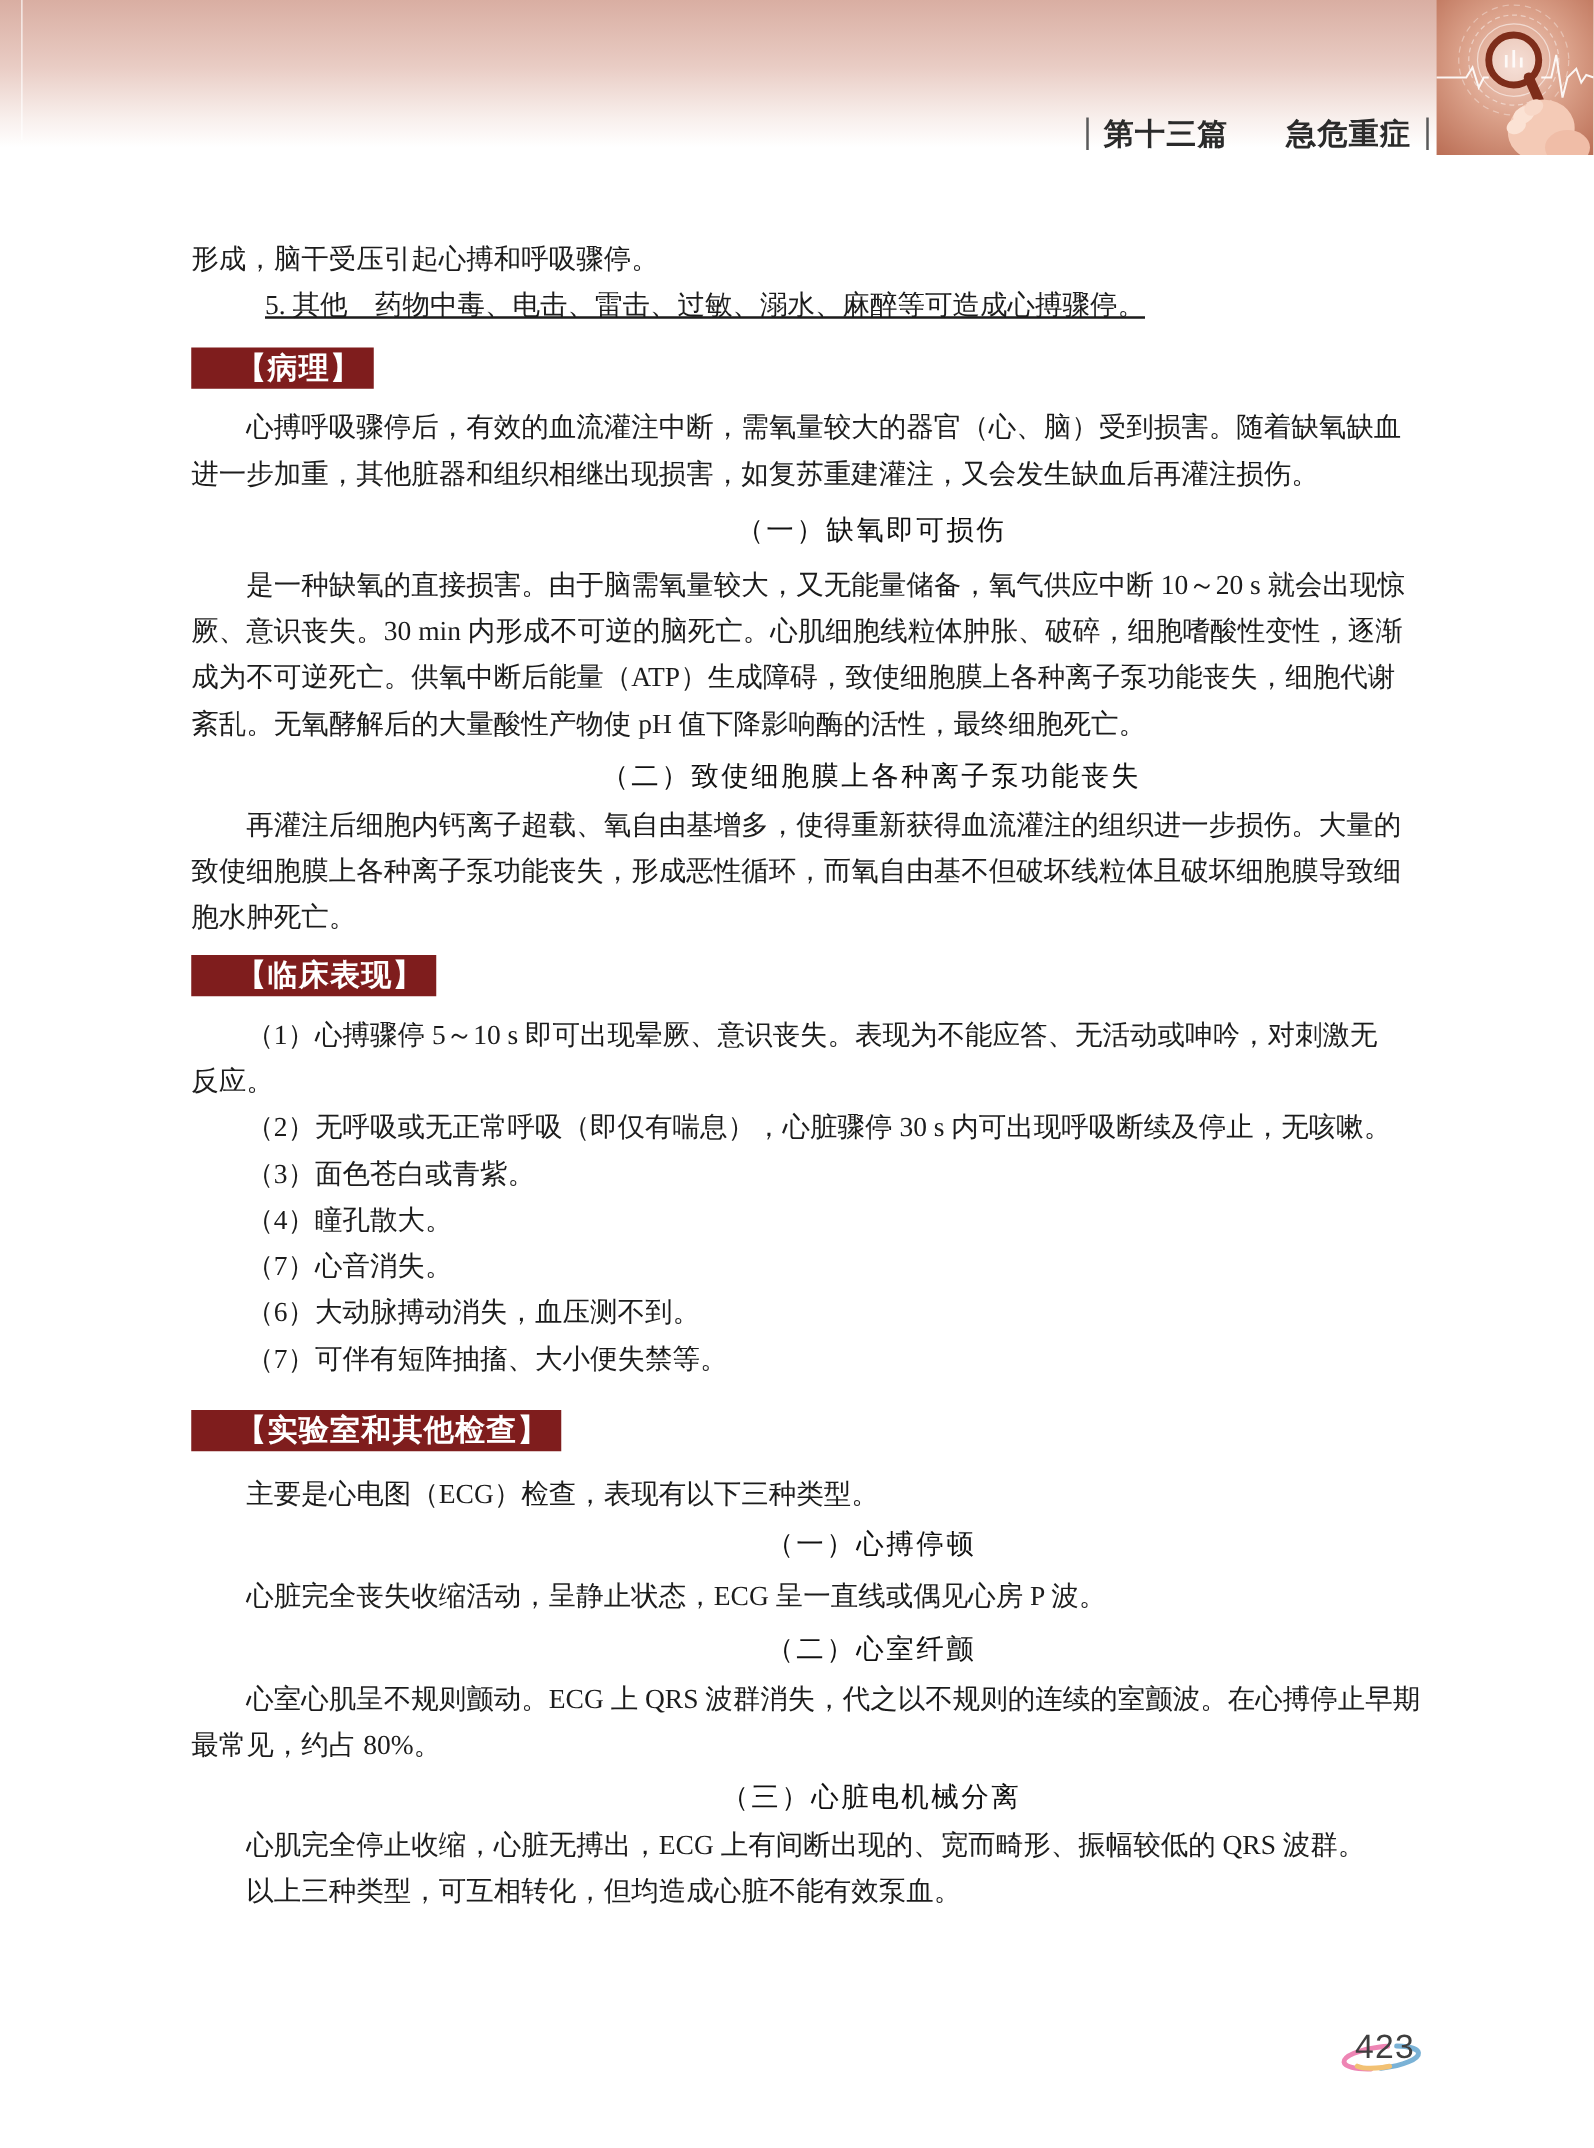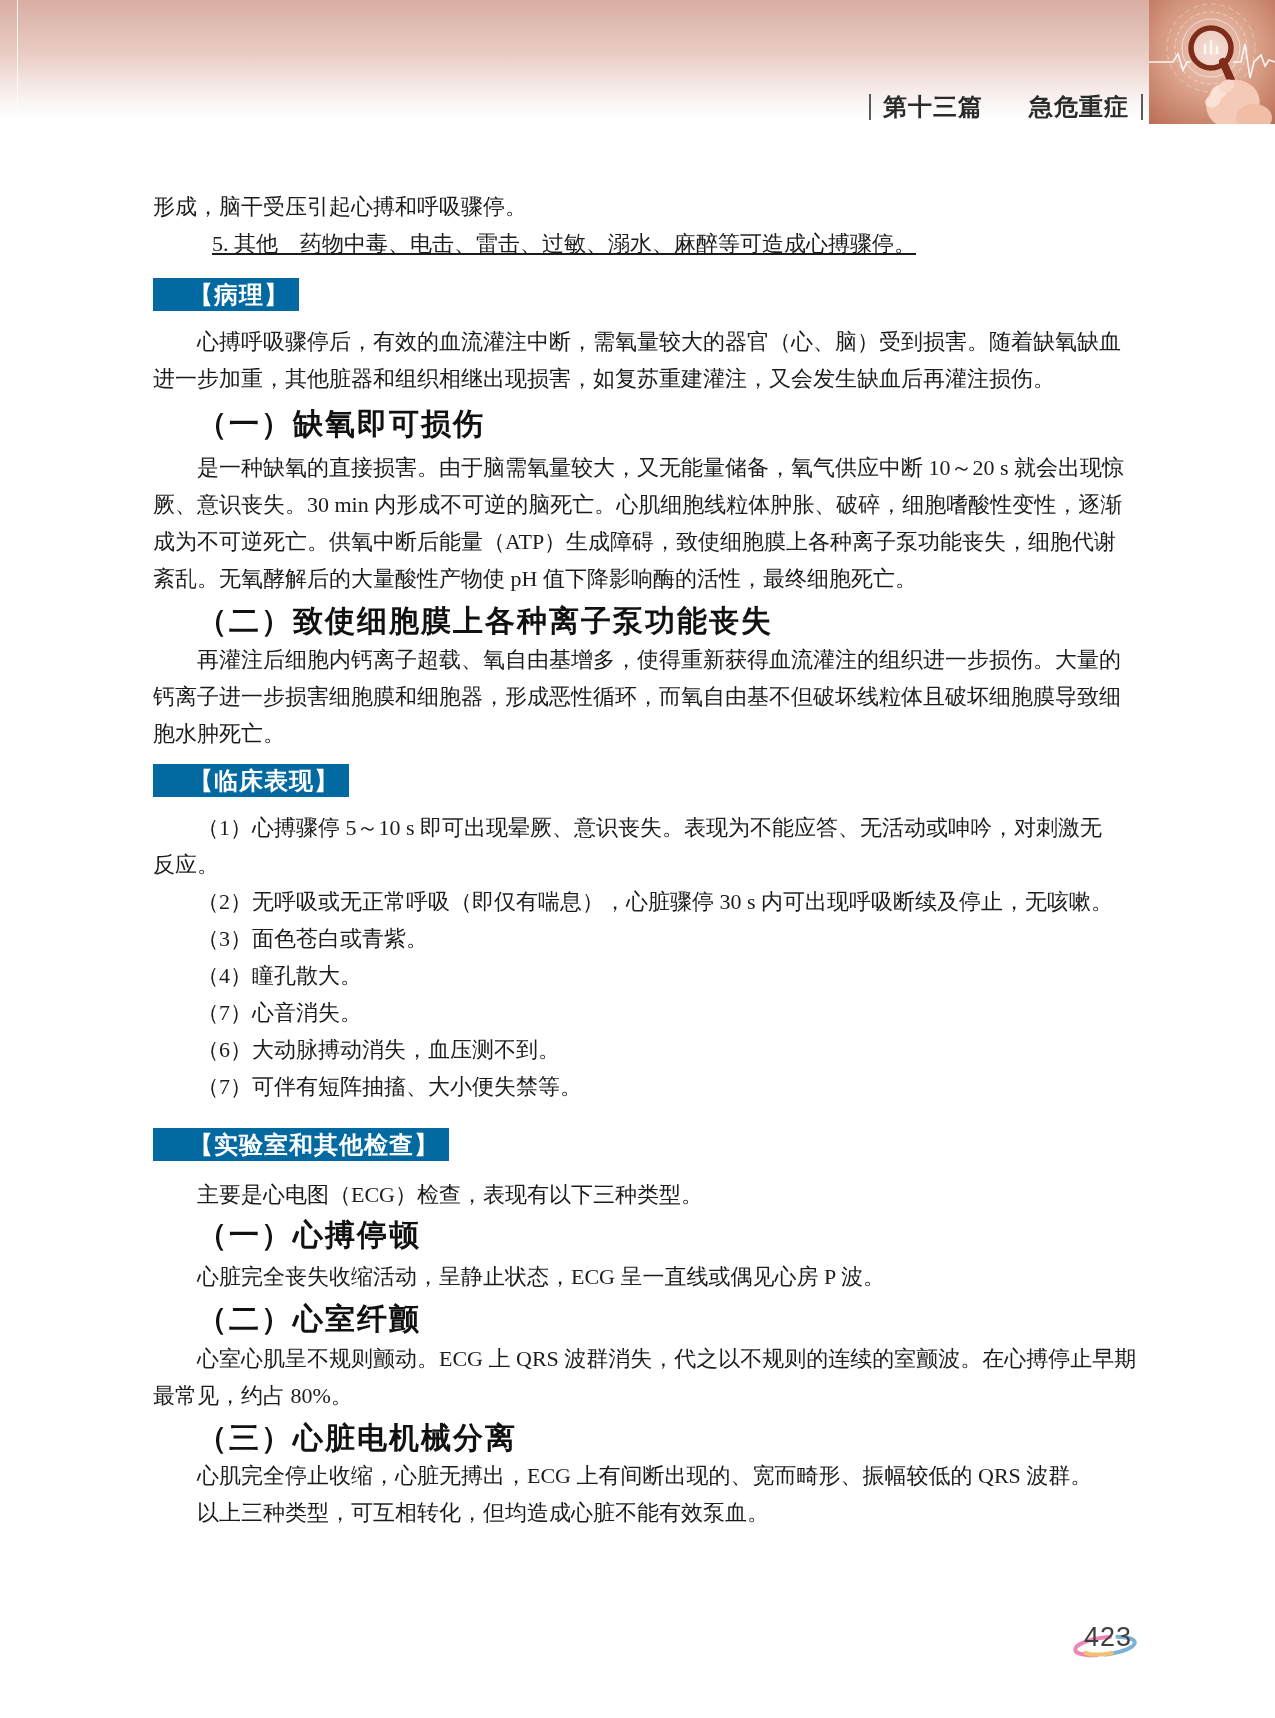--- a/index.html
+++ b/index.html
@@ -29,26 +29,27 @@
   .title-bar{width:2px;height:26px;background:#5a5a5a;}
   .chapter-gap{display:inline-block;width:22px;}
   
   .line{
     position:absolute;left:153px;width:1000px;
     font-size:22px;line-height:28px;white-space:nowrap;color:#1c1c1c;
   }
   .ind{padding-left:44px;}
   .ind-lg{padding-left:59px;text-decoration:underline;}
   .kai{
-    font-weight:bold;letter-spacing:2px;color:#111;
-    font-size:30px;
+    font-weight:normal;letter-spacing:2px;color:#111;
+    font-size:22px;
+    text-align:center;
   }
   .sec-box{
     position:absolute;left:153px;height:33px;line-height:33px;
-    background:#0369a1;color:#ffffff;
+    background:#7f1d1d;color:#ffffff;
     font-family:"Liberation Sans","DejaVu Sans",sans-serif;
     font-weight:bold;font-size:24px;letter-spacing:1px;
     padding:0 10px 0 36px;white-space:nowrap;
   }
   
   .page-number{
     position:absolute;left:1072px;top:1616px;width:66px;height:44px;text-align:right;
   }
   .page-number .num{
     position:absolute;left:12px;top:6px;
@@ -113,21 +114,21 @@
 <div class="line ind kai" style="top:410px">（一）缺氧即可损伤</div>
 
 <div class="line ind" style="top:454px">是一种缺氧的直接损害。由于脑需氧量较大，又无能量储备，氧气供应中断 10～20 s 就会出现惊</div>
 <div class="line" style="top:491px">厥、意识丧失。30 min 内形成不可逆的脑死亡。心肌细胞线粒体肿胀、破碎，细胞嗜酸性变性，逐渐</div>
 <div class="line" style="top:528px">成为不可逆死亡。供氧中断后能量（ATP）生成障碍，致使细胞膜上各种离子泵功能丧失，细胞代谢</div>
 <div class="line" style="top:565px">紊乱。无氧酵解后的大量酸性产物使 pH 值下降影响酶的活性，最终细胞死亡。</div>
 
 <div class="line ind kai" style="top:607px">（二）致使细胞膜上各种离子泵功能丧失</div>
 
 <div class="line ind" style="top:646px">再灌注后细胞内钙离子超载、氧自由基增多，使得重新获得血流灌注的组织进一步损伤。大量的</div>
-<div class="line" style="top:683px">钙离子进一步损害细胞膜和细胞器，形成恶性循环，而氧自由基不但破坏线粒体且破坏细胞膜导致细</div>
+<div class="line" style="top:683px">致使细胞膜上各种离子泵功能丧失，形成恶性循环，而氧自由基不但破坏线粒体且破坏细胞膜导致细</div>
 <div class="line" style="top:720px">胞水肿死亡。</div>
 
 <div class="sec-box" style="top:764px">【临床表现】</div>
 
 <div class="line ind" style="top:814px">（1）心搏骤停 5～10 s 即可出现晕厥、意识丧失。表现为不能应答、无活动或呻吟，对刺激无</div>
 <div class="line" style="top:851px">反应。</div>
 <div class="line ind" style="top:888px">（2）无呼吸或无正常呼吸（即仅有喘息），心脏骤停 30 s 内可出现呼吸断续及停止，无咳嗽。</div>
 <div class="line ind" style="top:925px">（3）面色苍白或青紫。</div>
 <div class="line ind" style="top:962px">（4）瞳孔散大。</div>
 <div class="line ind" style="top:999px">（7）心音消失。</div>

